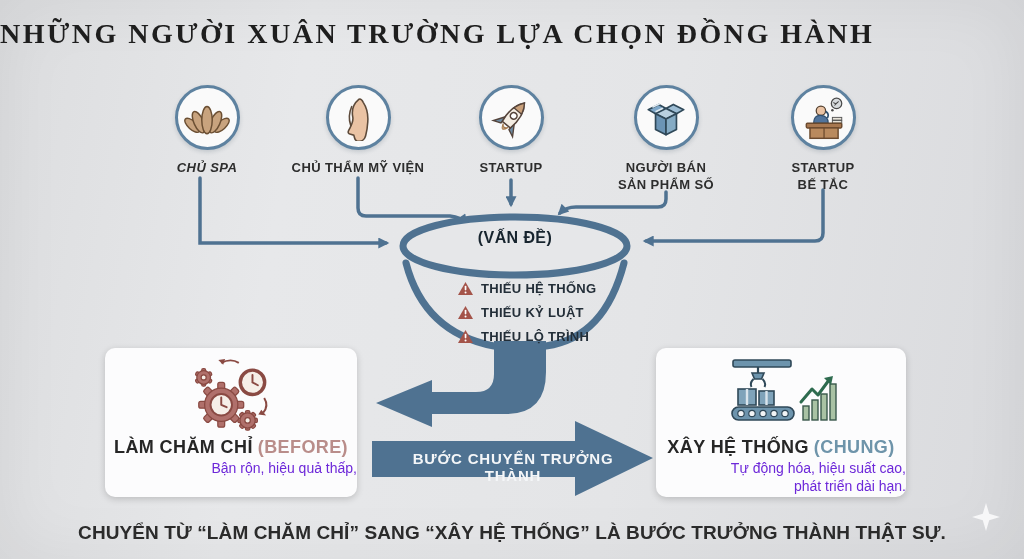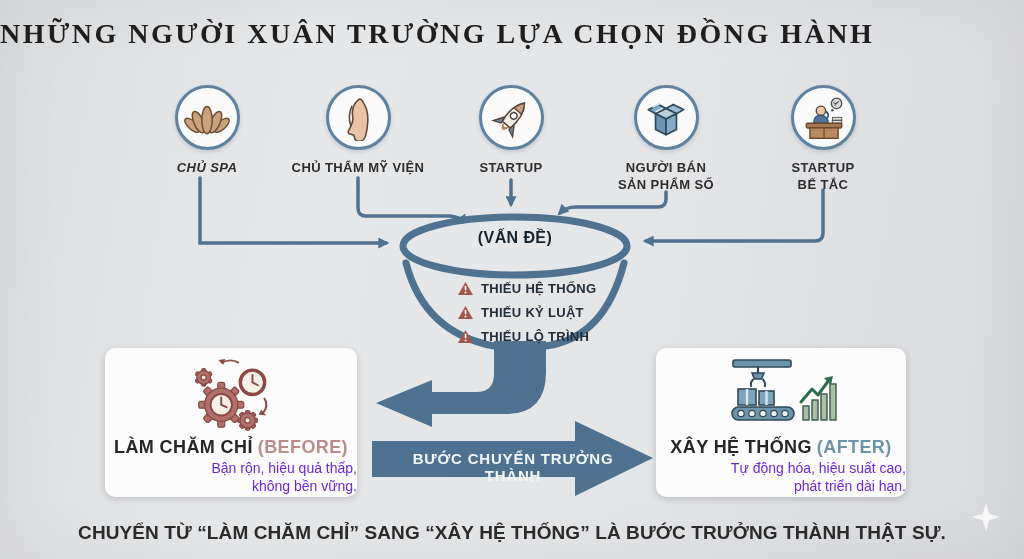--- a/index.html
+++ b/index.html
@@ -252,21 +252,20 @@
           <path d="M84 44 Q89 52 83 59"></path>
           <path d="M81 56 L86 62 L78 61 Z" fill="#8a4a43" stroke="none"></path>
         </g>
       </svg>
     </div>
     <div class="card-title">
       <span>LÀM CHĂM CHỈ</span><span class="tag-before">(BEFORE)</span>
     </div>
     <div class="card-desc">
       <div>Bận rộn, hiệu quả thấp,</div>
-      <div>không bền vững.</div>
     </div>
   </div>
 
   <div class="arrow-label">BƯỚC CHUYỂN TRƯỞNG THÀNH</div>
 
   <div class="card card-after">
     <div class="card-icon">
       <svg width="126" height="80" viewBox="0 0 120 80">
         <g stroke="#2f4858" stroke-width="1.6">
           <rect x="12" y="4" width="58" height="7" rx="2" fill="#6d94ad"></rect>
@@ -289,21 +288,21 @@
           <rect x="82" y="50" width="6" height="14" fill="#a9c2a4" stroke="#39584a" stroke-width="1.4"></rect>
           <rect x="91" y="44" width="6" height="20" fill="#a9c2a4" stroke="#39584a" stroke-width="1.4"></rect>
           <rect x="100" y="38" width="6" height="26" fill="#a9c2a4" stroke="#39584a" stroke-width="1.4"></rect>
           <rect x="109" y="28" width="6" height="36" fill="#a9c2a4" stroke="#39584a" stroke-width="1.4"></rect>
           <path d="M80 46 L91 33 L97 39 L108 24" fill="none" stroke="#2e6b4f" stroke-width="3" stroke-linecap="round" stroke-linejoin="round"></path>
           <path d="M103 22 L112 20 L110 29 Z" fill="#2e6b4f"></path>
         </g>
       </svg>
     </div>
     <div class="card-title">
-      <span>XÂY HỆ THỐNG</span><span class="tag-after">(AFTER)</span>
+      <span>XÂY HỆ THỐNG</span><span class="tag-after">(CHUNG)</span>
     </div>
     <div class="card-desc">
       <div>Tự động hóa, hiệu suất cao,</div>
       <div>phát triển dài hạn.</div>
     </div>
   </div>
 
   <div class="footer">CHUYỂN TỪ “LÀM CHĂM CHỈ” SANG “XÂY HỆ THỐNG” LÀ BƯỚC TRƯỞNG THÀNH THẬT SỰ.</div>
 
   <svg class="sparkle" width="30" height="30" viewBox="0 0 28 28">

